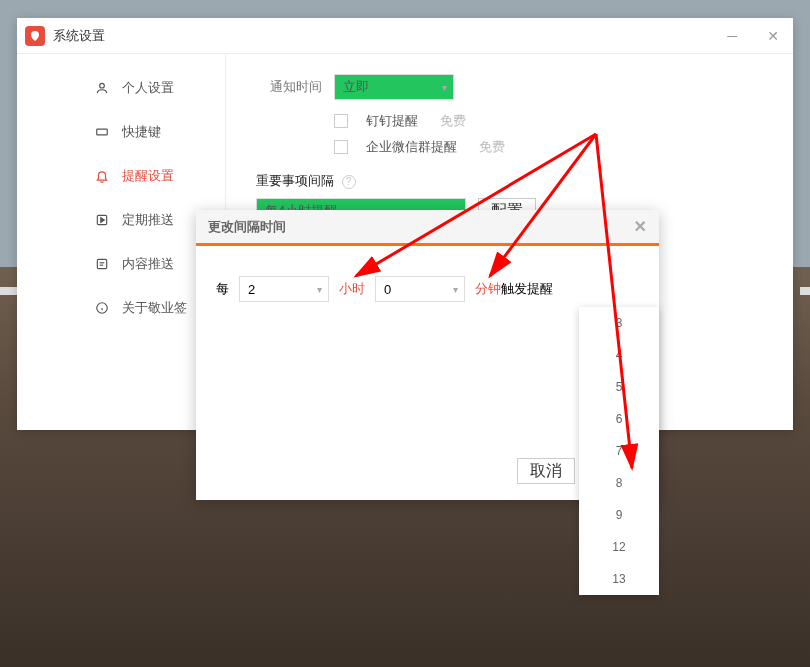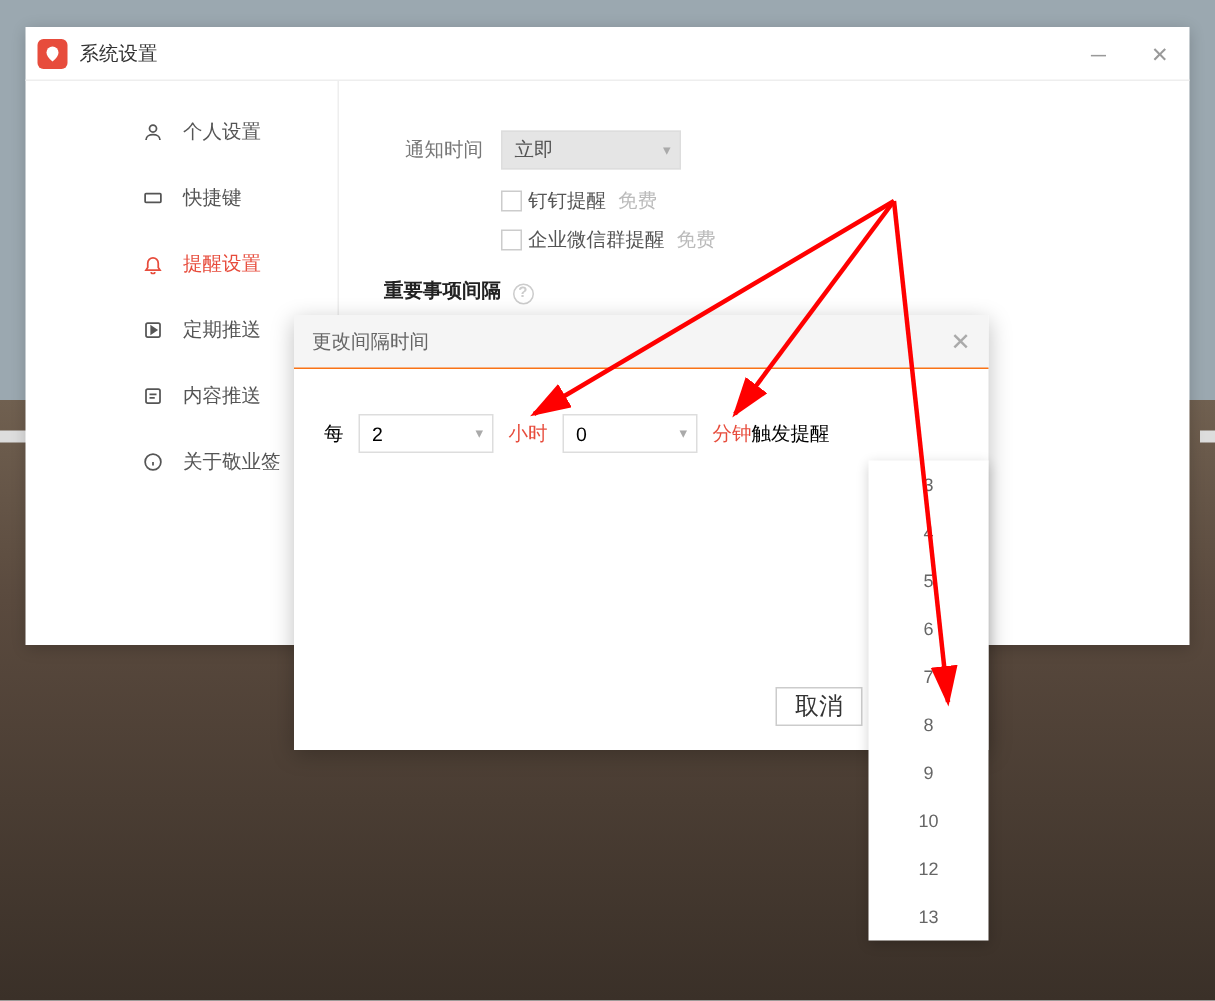--- a/index.html
+++ b/index.html
@@ -11,32 +11,32 @@
 .logo{width:20px;height:20px;background:#e74c3c;border-radius:4px;display:flex;align-items:center;justify-content:center;color:#fff;font-size:12px;margin-right:8px;}
 .title{font-size:13px;color:#333;}
 .winbtns{margin-left:auto;display:flex;gap:18px;color:#999;font-size:14px;}
 .winbtn{cursor:pointer;padding:2px 6px;}
 .body{flex:1;display:flex;}
 .sidebar{width:172px;border-right:1px solid #eee;padding-top:12px;margin-left:37px;}
 .sbitem{height:44px;display:flex;align-items:center;padding-left:40px;font-size:13px;color:#555;cursor:pointer;gap:12px;}
 .sbitem.active{color:#e74c3c;}
 .sbicon{width:16px;display:flex;justify-content:center;color:inherit;}
 .content{flex:1;padding:20px 30px;position:relative;font-size:13px;color:#555;}
-.row{display:flex;align-items:center;margin-bottom:12px;margin-top:13px;}
+.row{display:flex;align-items:center;margin-bottom:12px;}
 .lbl{width:78px;text-align:right;padding-right:12px;color:#777;}
-.select{height:26px;border:1px solid #ddd;background:#e5e5e5;padding:0 20px 0 8px;font-size:13px;color:#555;position:relative;display:inline-flex;align-items:center;min-width:120px;}
+.select{height:26px;border:1px solid #ddd;background:#22c55e;padding:0 20px 0 8px;font-size:13px;color:#555;position:relative;display:inline-flex;align-items:center;min-width:120px;}
 .select::after{content:'▾';position:absolute;right:6px;color:#aaa;font-size:10px;}
-.chk{display:flex;align-items:center;gap:4px;margin-left:78px;margin-bottom:8px;}
+.chk{display:flex;align-items:center;gap:18px;margin-left:78px;margin-bottom:8px;}
 .chkbox{width:14px;height:14px;border:1px solid #ccc;}
 .free{color:#bbb;margin-left:4px;text-align:right;}
-.section{font-weight:bold;color:#222;margin:16px 0 8px 0;}
+.section{font-weight:normal;color:#222;margin:16px 0 8px 0;}
 .help{display:inline-flex;width:14px;height:14px;border:1px solid #ccc;border-radius:50%;font-size:10px;align-items:center;justify-content:center;color:#ccc;margin-left:4px;}
 .btn{height:26px;padding:0 12px;border:1px solid #ccc;background:#fff;font-size:16px;color:#333;cursor:pointer;}
 .dialog{position:absolute;left:196px;top:210px;width:463px;height:290px;background:#fff;box-shadow:0 3px 14px rgba(0,0,0,.25);z-index:30;}
-.dlg-hdr{height:36px;background:#f5f5f5;display:flex;align-items:center;padding:0 12px;border-bottom:1px solid #f97316;font-size:13px;color:#666;}
+.dlg-hdr{height:36px;background:#f5f5f5;display:flex;align-items:center;padding:0 12px;border-bottom:3px solid #f97316;font-size:13px;color:#666;font-weight:bold;}
 .dlg-close{margin-left:auto;color:#aaa;cursor:pointer;font-size:16px;}
 .dlg-body{padding:30px 20px;}
 .dlg-row{display:flex;align-items:center;gap:10px;font-size:13px;}
 .small-select{height:26px;border:1px solid #ddd;padding:0 20px 0 8px;font-size:13px;position:relative;display:inline-flex;align-items:center;min-width:90px;}
 .small-select::after{content:'▾';position:absolute;right:6px;color:#aaa;font-size:10px;}
 .red{color:#e74c3c;}
 .dlg-ftr{position:absolute;right:16px;bottom:16px;display:flex;gap:10px;}
 .btn-primary{background:#e74c3c;border-color:#e74c3c;color:#fff;}
 .dropdown{position:absolute;left:579px;top:307px;width:80px;background:#fff;box-shadow:0 2px 8px rgba(0,0,0,.2);z-index:40;max-height:360px;overflow:hidden;}
 .dd-item{height:32px;display:flex;align-items:center;justify-content:center;font-size:12px;color:#666;cursor:pointer;}
@@ -180,21 +180,20 @@
 </div>
 
 <div class="dropdown" id="dropdown">
     <div class="dd-item">3</div>
     <div class="dd-item">4</div>
     <div class="dd-item">5</div>
     <div class="dd-item">6</div>
     <div class="dd-item">7</div>
     <div class="dd-item">8</div>
     <div class="dd-item">9</div>
-    <div class="dd-item">10</div>
     <div class="dd-item">12</div>
     <div class="dd-item">13</div>
   </div>
 
 <svg class="arrows" width="810" height="667">
   <defs>
       <marker id="ah" markerWidth="10" markerHeight="10" refX="8" refY="3" orient="auto">
         <path d="M0,0 L9,3 L0,6 Z" fill="#f00"></path>
       </marker>
     </defs>

